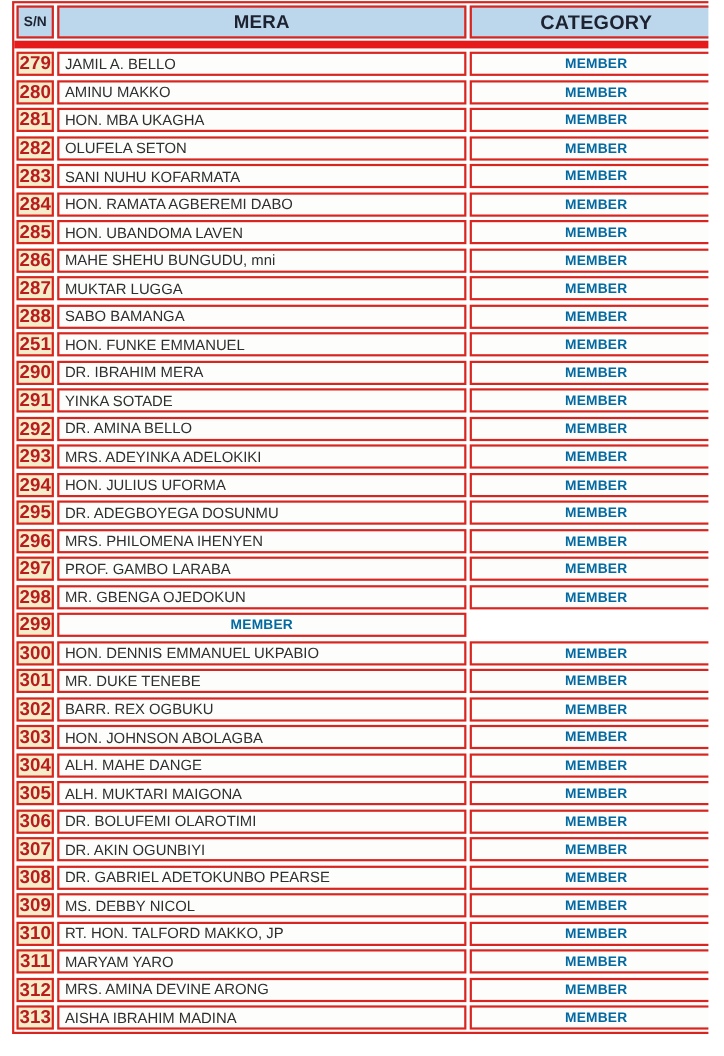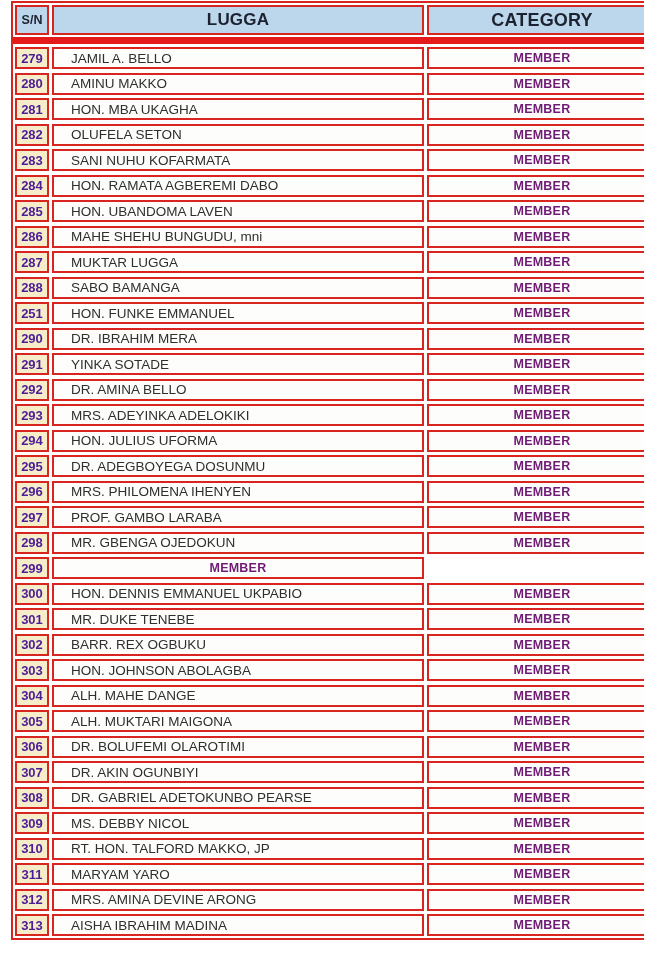--- a/index.html
+++ b/index.html
@@ -61,46 +61,46 @@
     height: 7px;
     background: var(--red-bright);
     margin: 1.5px -2px 0 -2px;
   }
   
   .row { margin-top: 3.5px; }
   .row .cell { height: 22px; background: var(--row-bg); }
   .row .sn {
     background: var(--cream);
     justify-content: center;
-    font-size: 13px;
+    font-size: 17px;
     font-weight: bold;
-    color: #4c1d95;
+    color: #b91c1c;
     text-align: right;
   }
   .row .name {
-    padding-left: 17px;
+    padding-left: 5px;
     font-size: 13.5px;
     color: var(--text-dark);
   }
   .row .cat {
     justify-content: center;
     font-size: 12.5px;
     font-weight: bold;
-    color: #701a75;
+    color: #0369a1;
     letter-spacing: 0.2px;
   }
 </style>
 </head>
 <body>
 
 <div class="page">
   <div class="table">
     <div class="hrow">
       <div class="cell sn">S/N</div>
-      <div class="cell name">LUGGA</div>
+      <div class="cell name">MERA</div>
       <div class="cell cat">CATEGORY</div>
     </div>
     <div class="band"></div>
     <div id="rows">
         <div class="row">
           <div class="cell sn">279</div>
           <div class="cell name">JAMIL A. BELLO</div>
           <div class="cell cat">MEMBER</div>
         </div>
         <div class="row">

